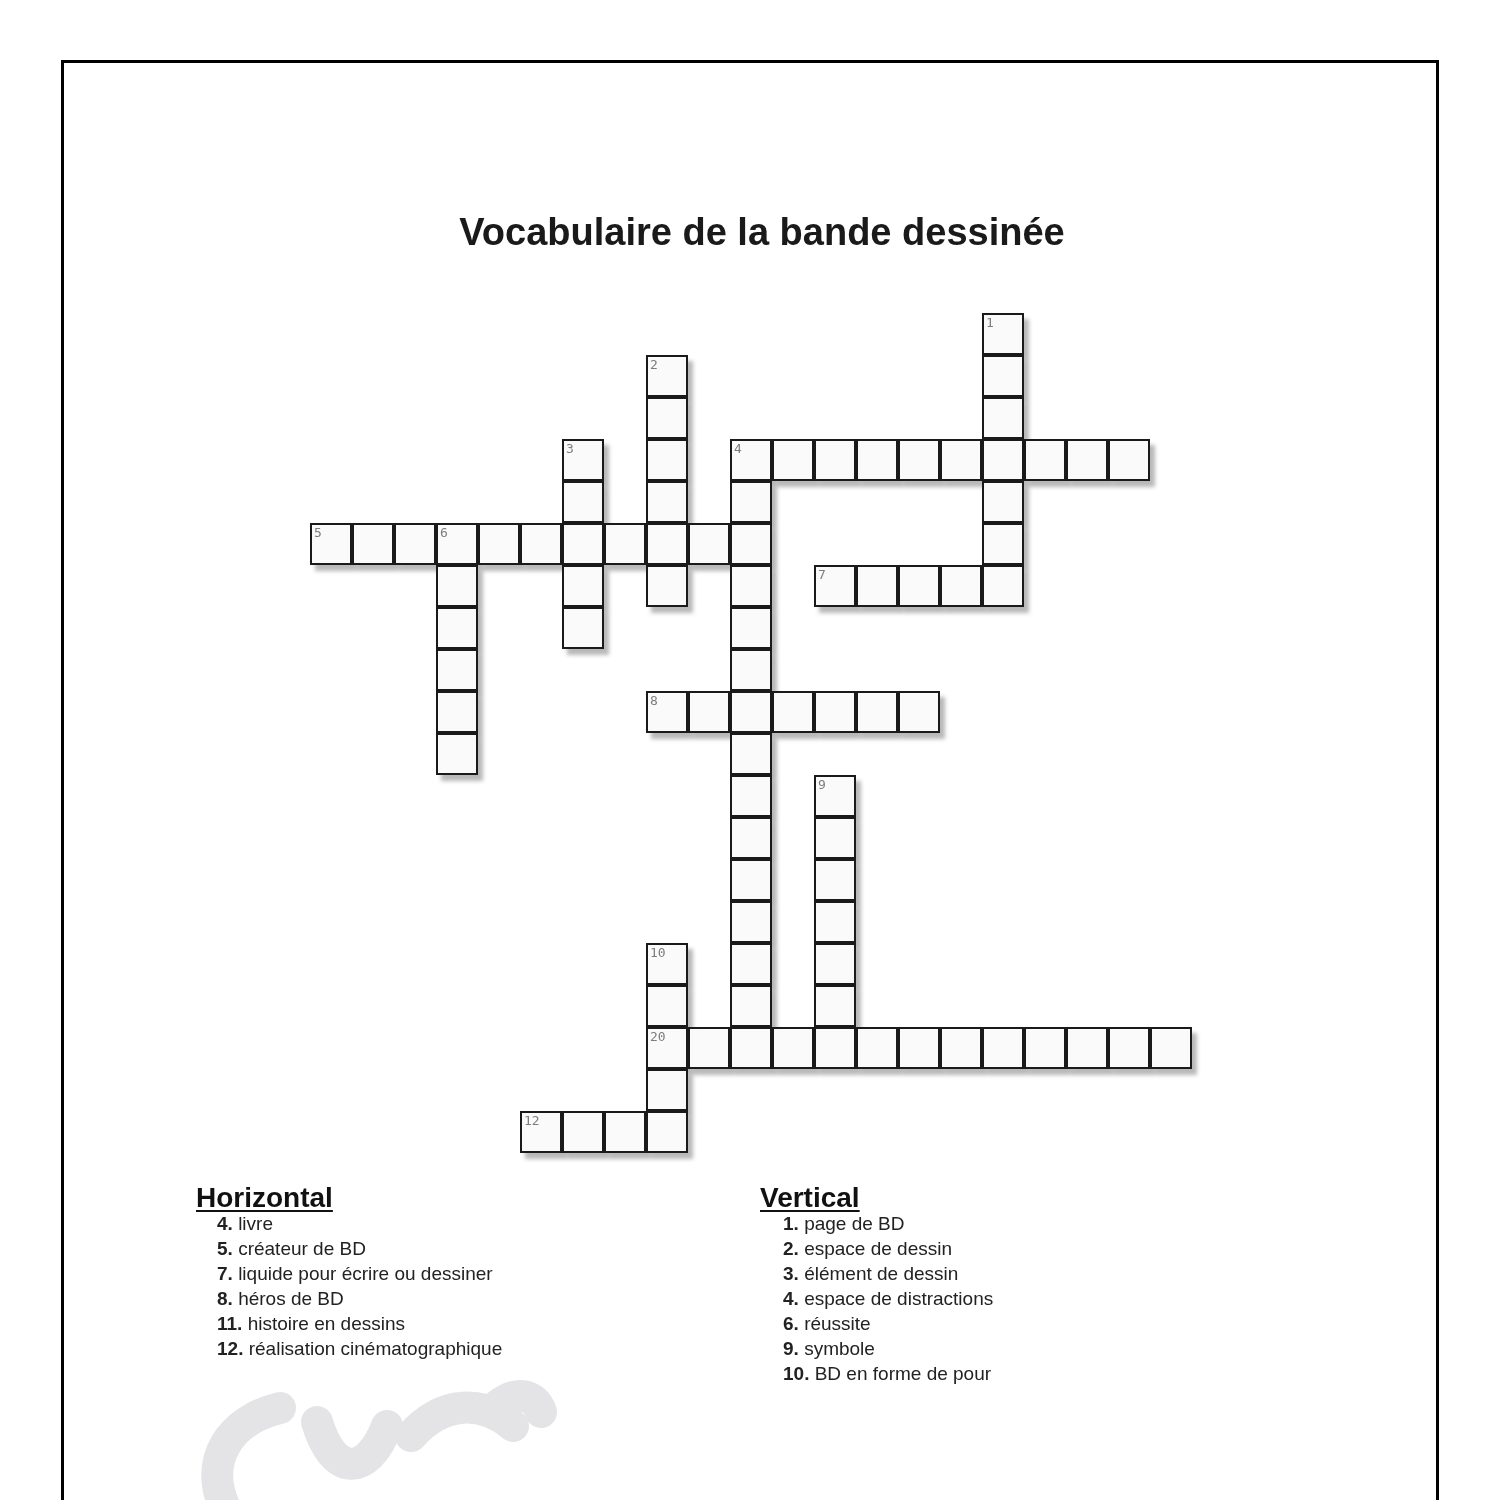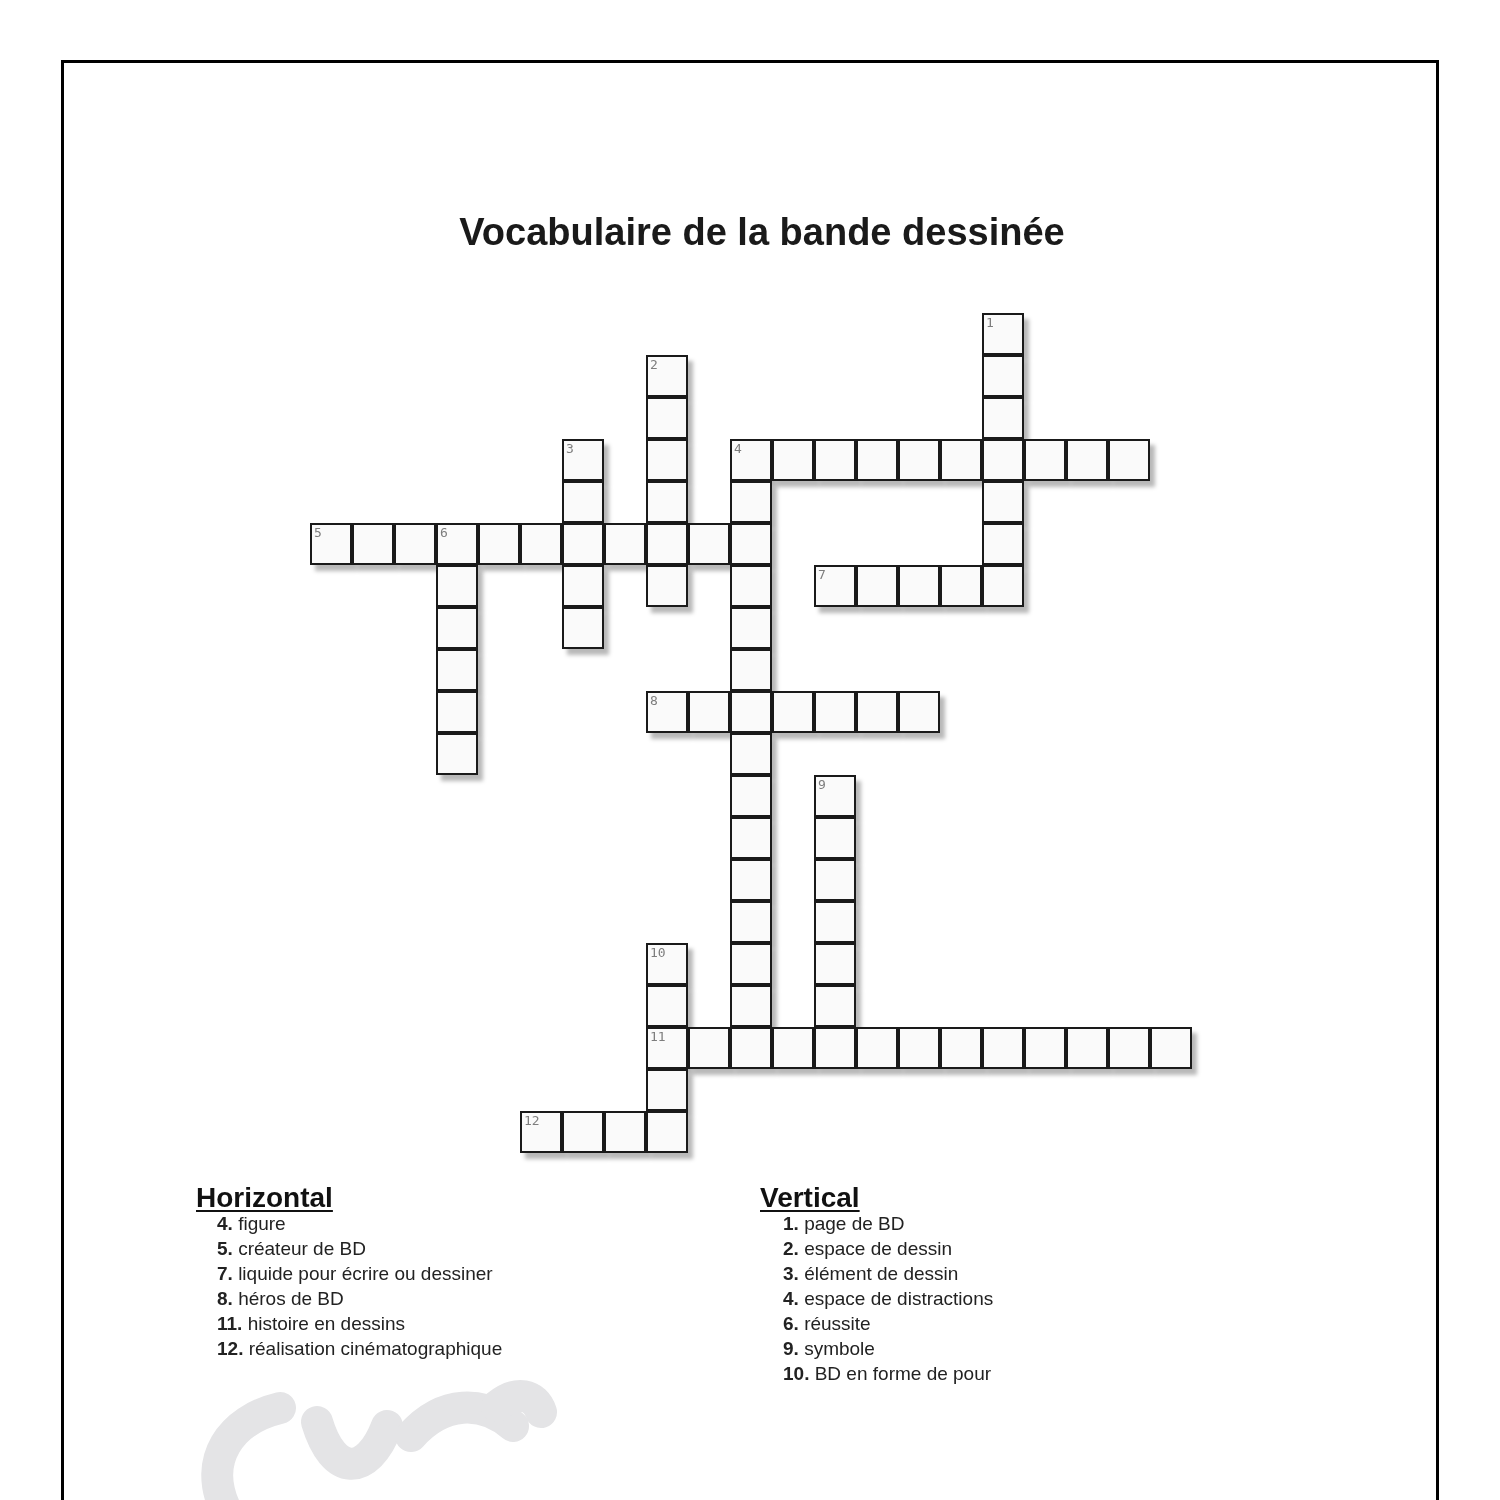--- a/index.html
+++ b/index.html
@@ -122,21 +122,21 @@
       <div class="cell" style="left: 504px; top: 588px;"></div>
       <div class="cell" style="left: 336px; top: 630px;">
         <span class="cellnum">10</span>
       </div>
       <div class="cell" style="left: 420px; top: 630px;"></div>
       <div class="cell" style="left: 504px; top: 630px;"></div>
       <div class="cell" style="left: 336px; top: 672px;"></div>
       <div class="cell" style="left: 420px; top: 672px;"></div>
       <div class="cell" style="left: 504px; top: 672px;"></div>
       <div class="cell" style="left: 336px; top: 714px;">
-        <span class="cellnum">11</span>
+        <span class="cellnum">20</span>
       </div>
       <div class="cell" style="left: 378px; top: 714px;"></div>
       <div class="cell" style="left: 420px; top: 714px;"></div>
       <div class="cell" style="left: 462px; top: 714px;"></div>
       <div class="cell" style="left: 504px; top: 714px;"></div>
       <div class="cell" style="left: 546px; top: 714px;"></div>
       <div class="cell" style="left: 588px; top: 714px;"></div>
       <div class="cell" style="left: 630px; top: 714px;"></div>
       <div class="cell" style="left: 672px; top: 714px;"></div>
       <div class="cell" style="left: 714px; top: 714px;"></div>
@@ -148,21 +148,21 @@
         <span class="cellnum">12</span>
       </div>
       <div class="cell" style="left: 252px; top: 798px;"></div>
       <div class="cell" style="left: 294px; top: 798px;"></div>
       <div class="cell" style="left: 336px; top: 798px;"></div>
     </div>
 
 
   <div id="h-heading" class="clue-heading">Horizontal</div>
   <div id="h-list" class="clue-list">
-      <div><span class="clue-num">4.</span><span> figure</span></div>
+      <div><span class="clue-num">4.</span><span> livre</span></div>
       <div><span class="clue-num">5.</span><span> créateur de BD</span></div>
       <div><span class="clue-num">7.</span><span> liquide pour écrire ou dessiner</span></div>
       <div><span class="clue-num">8.</span><span> héros de BD</span></div>
       <div><span class="clue-num">11.</span><span> histoire en dessins</span></div>
       <div><span class="clue-num">12.</span><span> réalisation cinématographique</span></div>
     </div>
 
   <div id="v-heading" class="clue-heading">Vertical</div>
   <div id="v-list" class="clue-list">
       <div><span class="clue-num">1.</span><span> page de BD</span></div>

